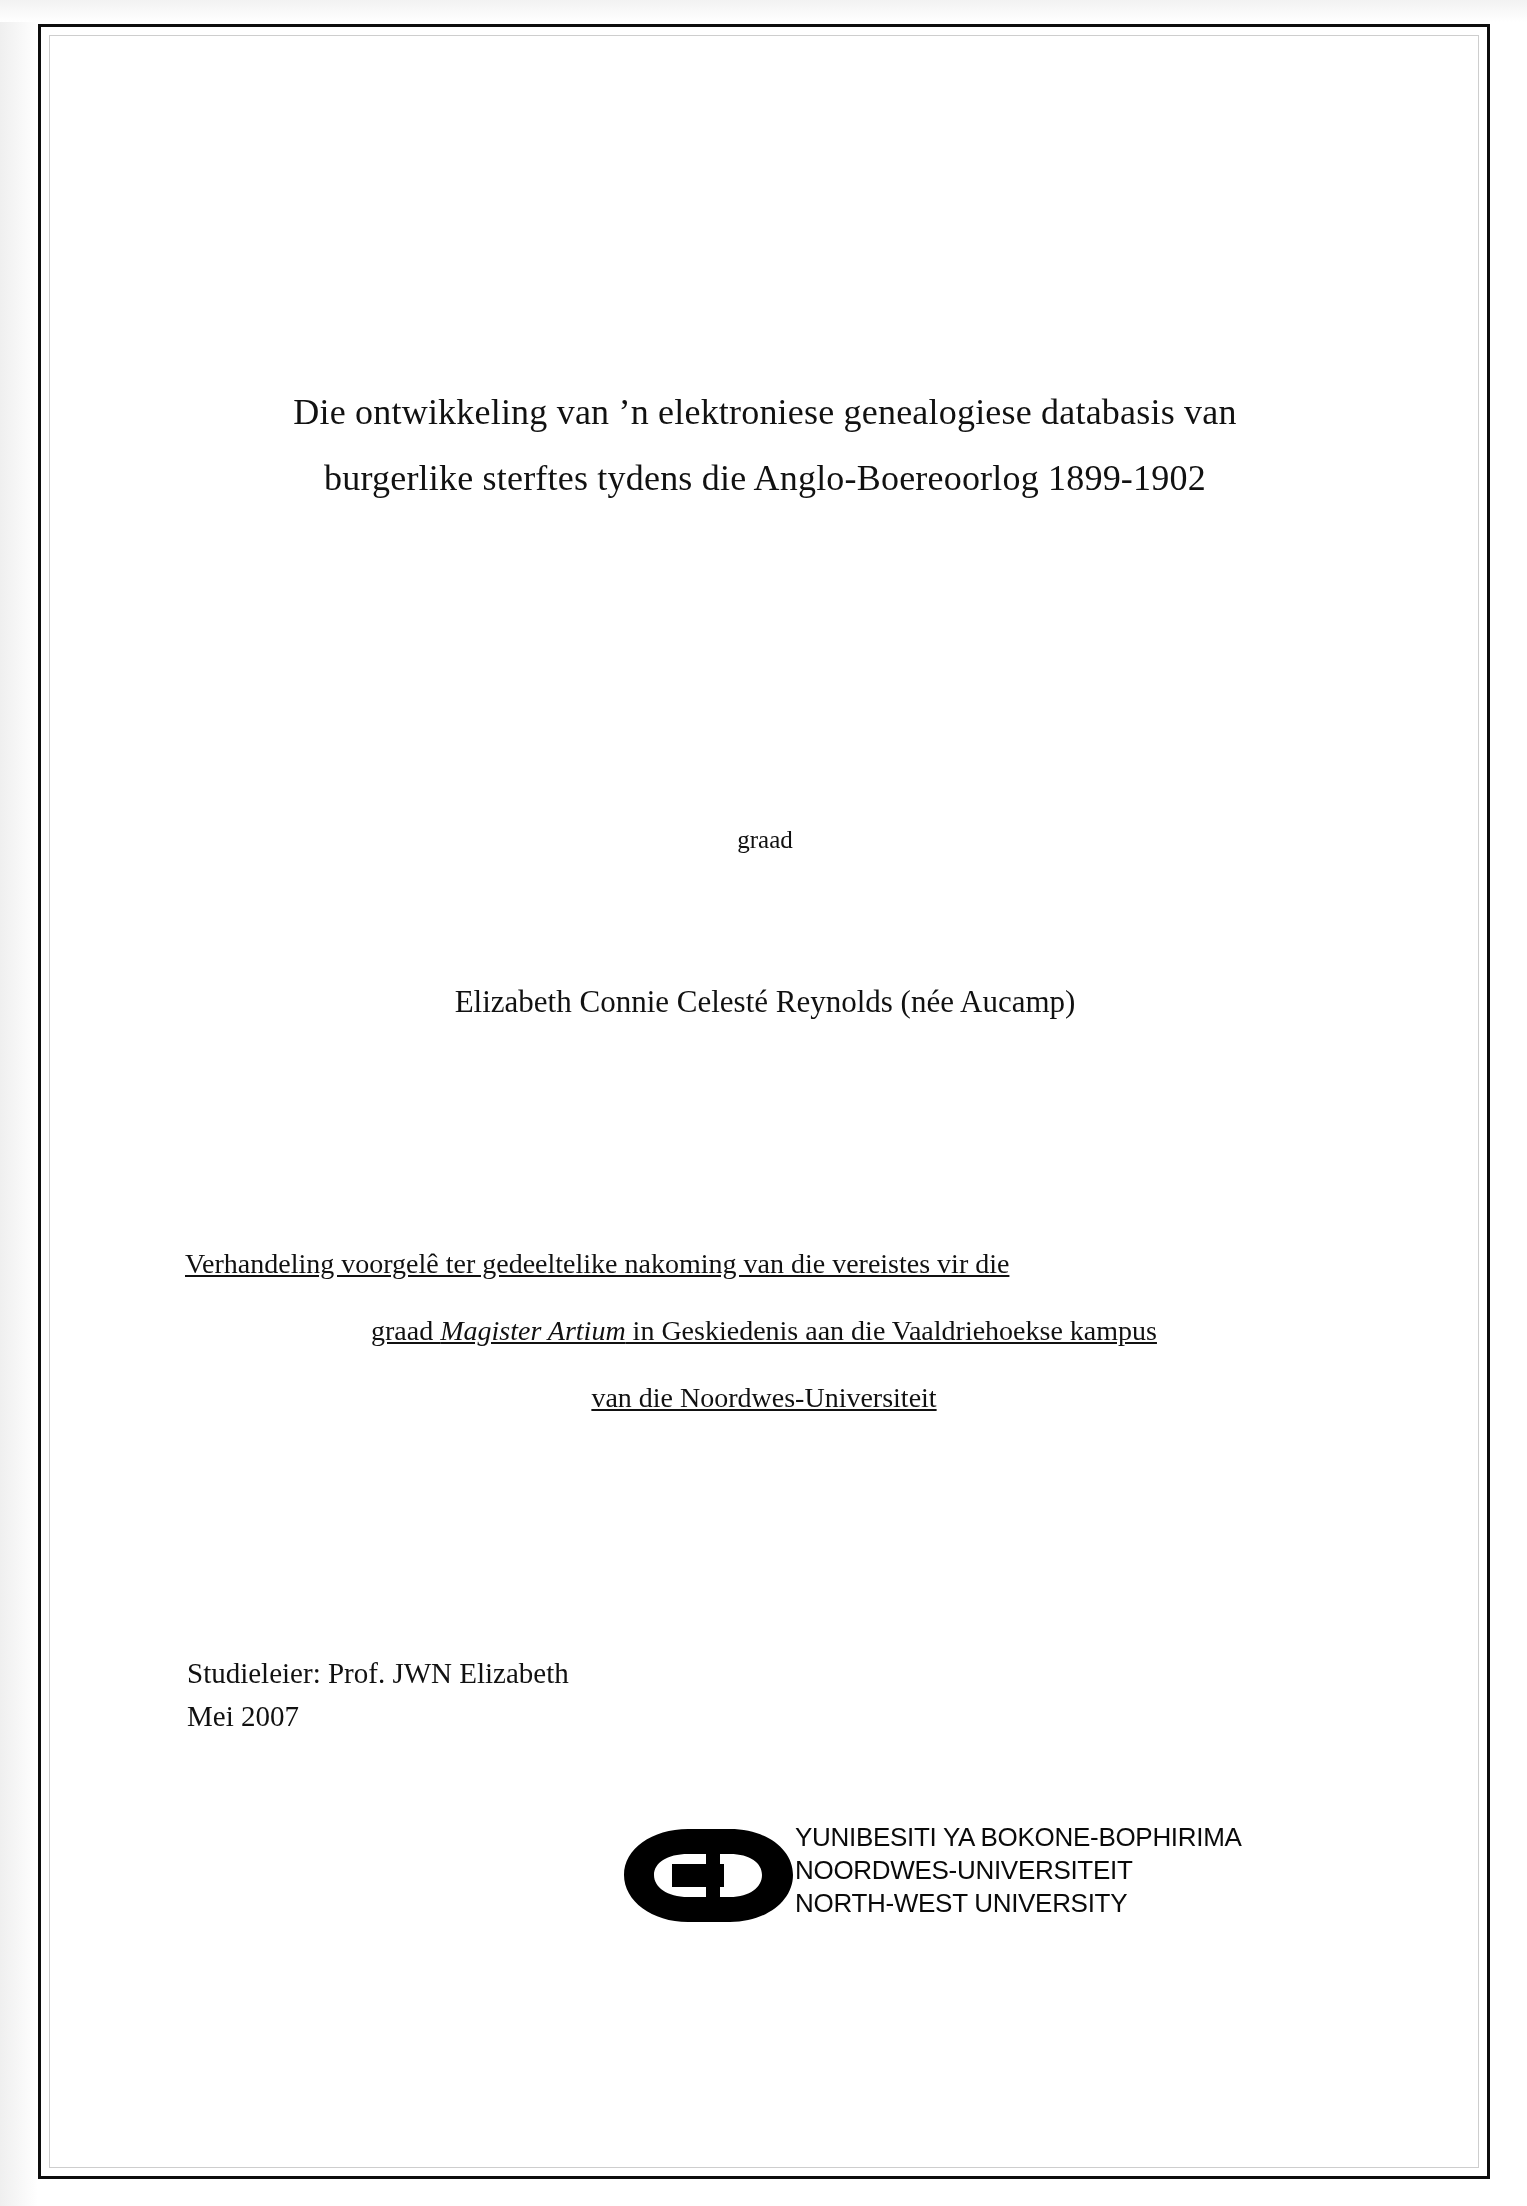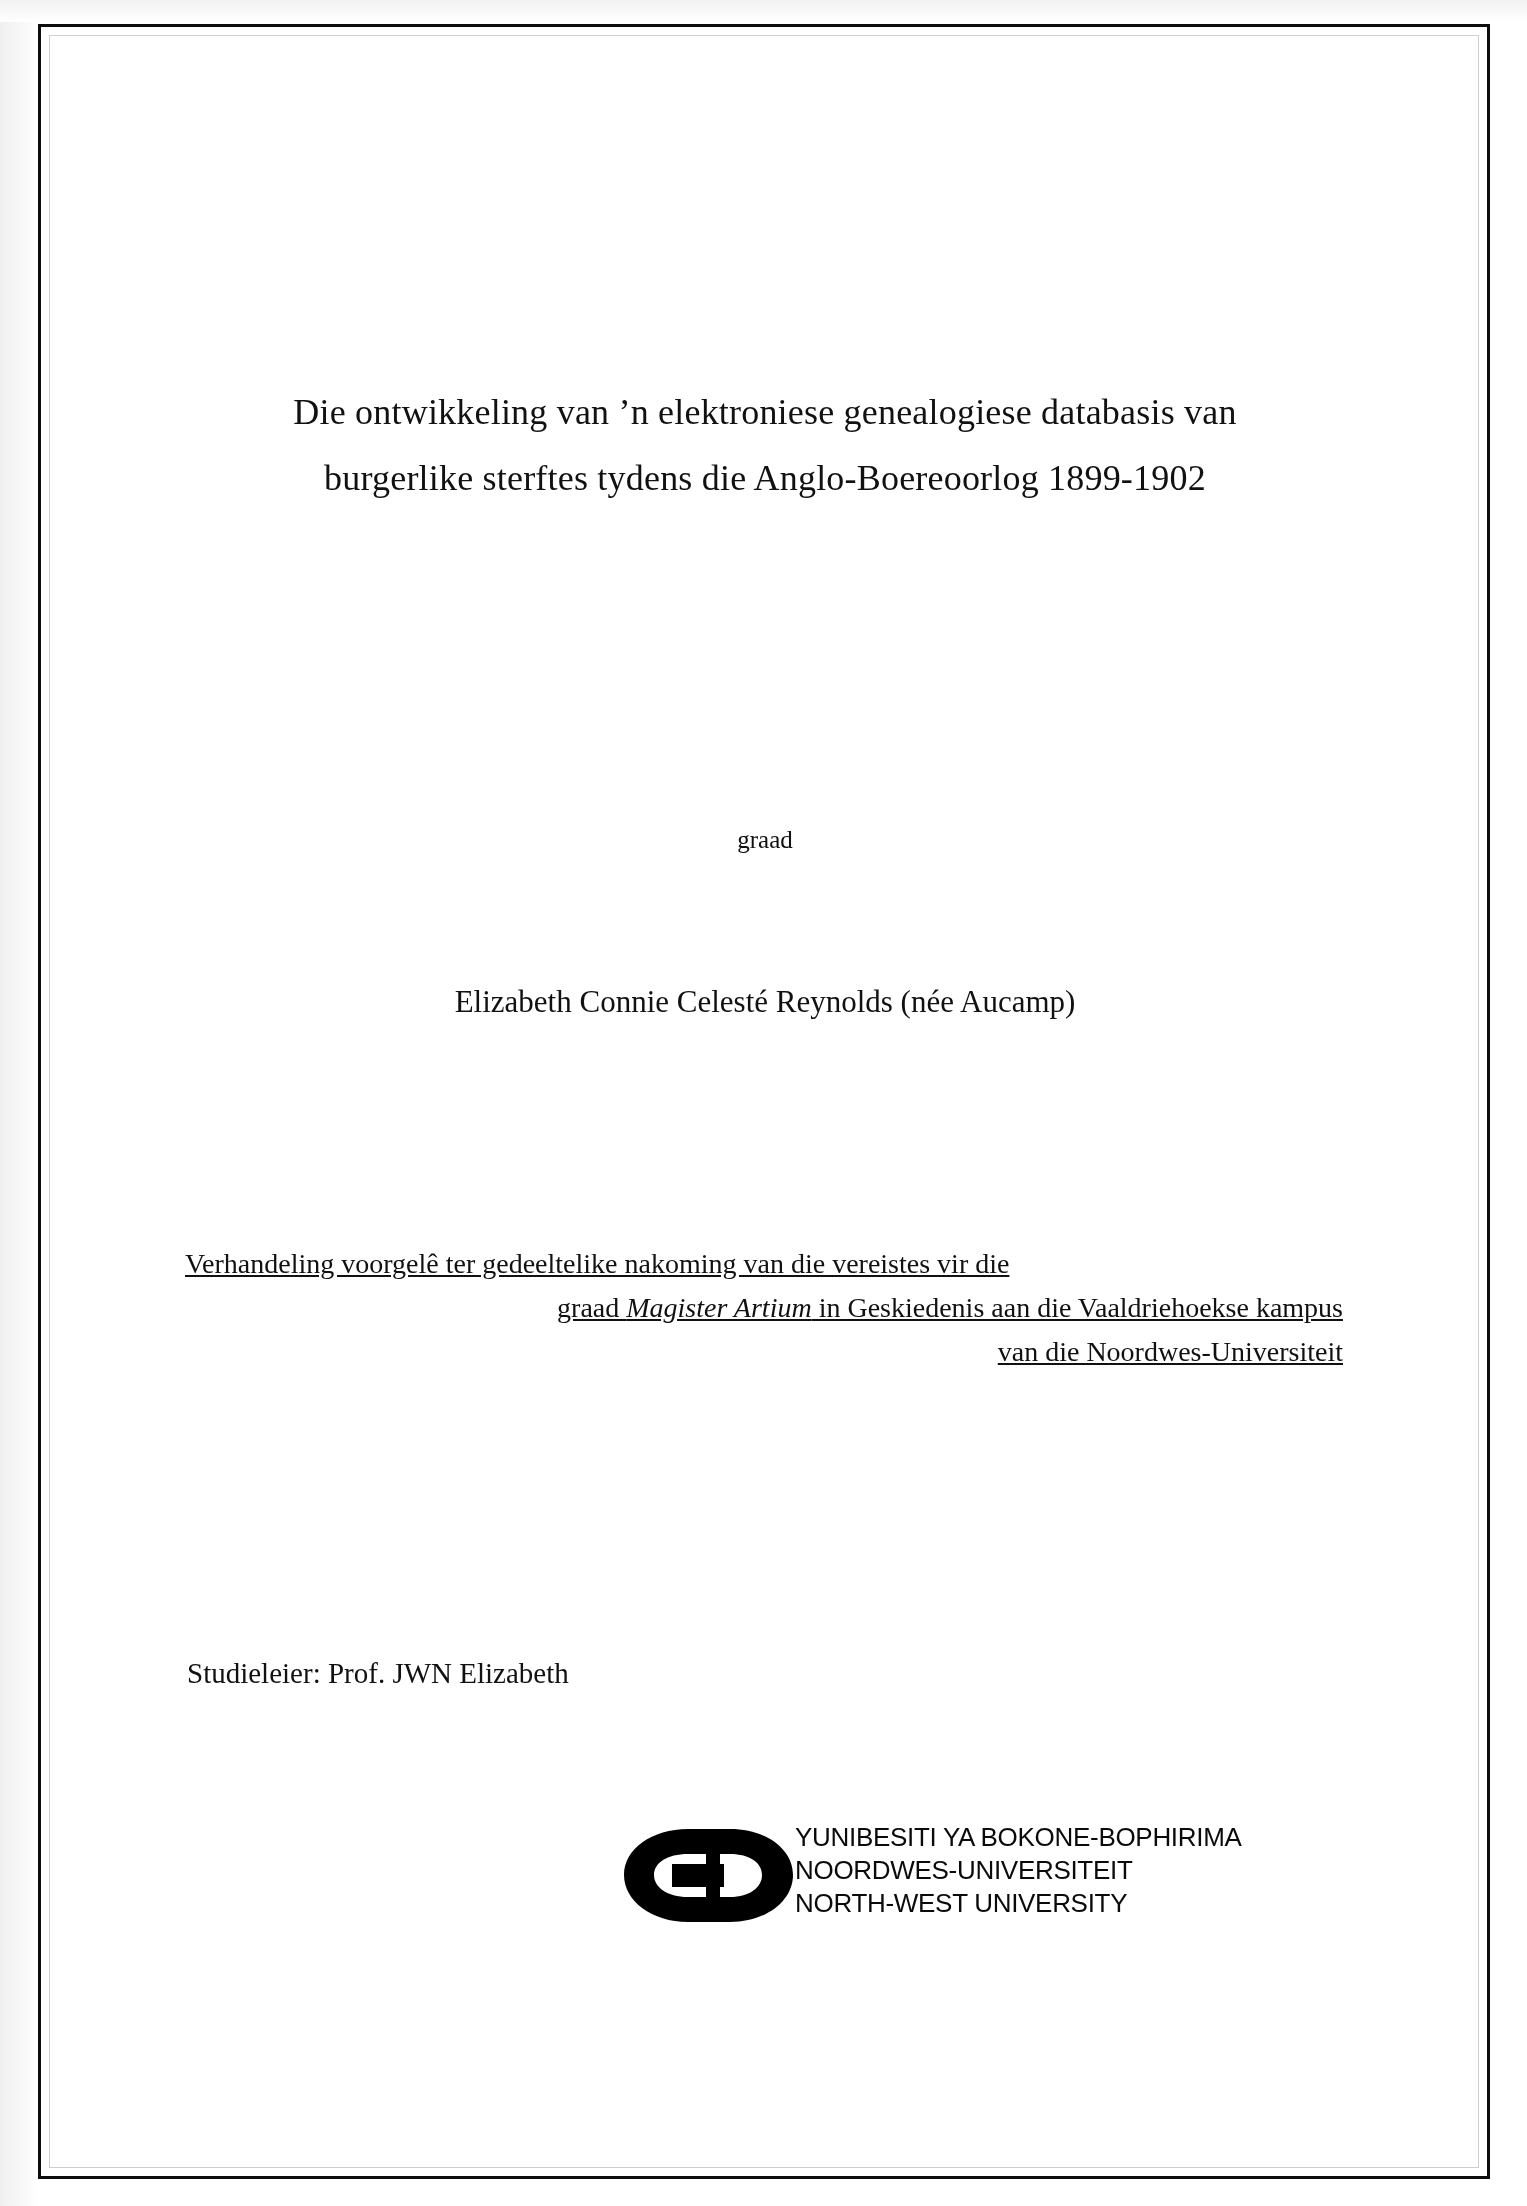--- a/index.html
+++ b/index.html
@@ -95,21 +95,22 @@
     width: 1158px;
     font-size: 28px;
     line-height: 44px;
     text-decoration: underline;
   }
   .statement .just {
     text-align: justify;
     text-justify: inter-word;
   }
   .statement .lines {
-    text-align: right;
+    text-align: center;
+    margin-top: 23px;
   }
   .statement em {
     font-style: italic;
   }
 
   .supervisor-block {
     position: absolute;
     top: 1628px;
     left: 2px;
     font-size: 29px;
@@ -181,20 +182,21 @@
     <div class="author">Elizabeth Connie Celesté Reynolds (née Aucamp)</div>
 
     <div class="statement">
       <div class="just">Verhandeling voorgelê ter gedeeltelike nakoming van die vereistes vir die</div>
       <div class="lines"><span>graad </span><em>Magister Artium</em><span> in Geskiedenis aan die Vaaldriehoekse kampus</span></div>
       <div class="lines">van die Noordwes-Universiteit</div>
     </div>
 
     <div class="supervisor-block">
       <div>Studieleier: Prof. JWN Elizabeth</div>
+      <div>Mei 2007</div>
     </div>
 
     <div class="logo-wrap">
       <svg class="logo-mark" viewBox="0 0 190 105" aria-hidden="true">
         <path d="M78 6 C42 6 14 26 14 52 C14 78 42 99 78 99 L96 99 L96 74 L78 74 C57 74 44 64 44 52 C44 40 57 31 78 31 L96 31 L96 6 Z" fill="#000000"></path>
         <rect x="62" y="41" width="52" height="23" fill="#000000"></rect>
         <path d="M104 6 L104 31 L120 31 C140 31 152 40 152 52 C152 64 140 74 120 74 L104 74 L104 99 L120 99 C156 99 183 78 183 52 C183 26 156 6 120 6 Z" fill="#000000"></path>
         <rect x="96" y="6" width="14" height="93" fill="#000000"></rect>
       </svg>
       <div class="logo-text">

